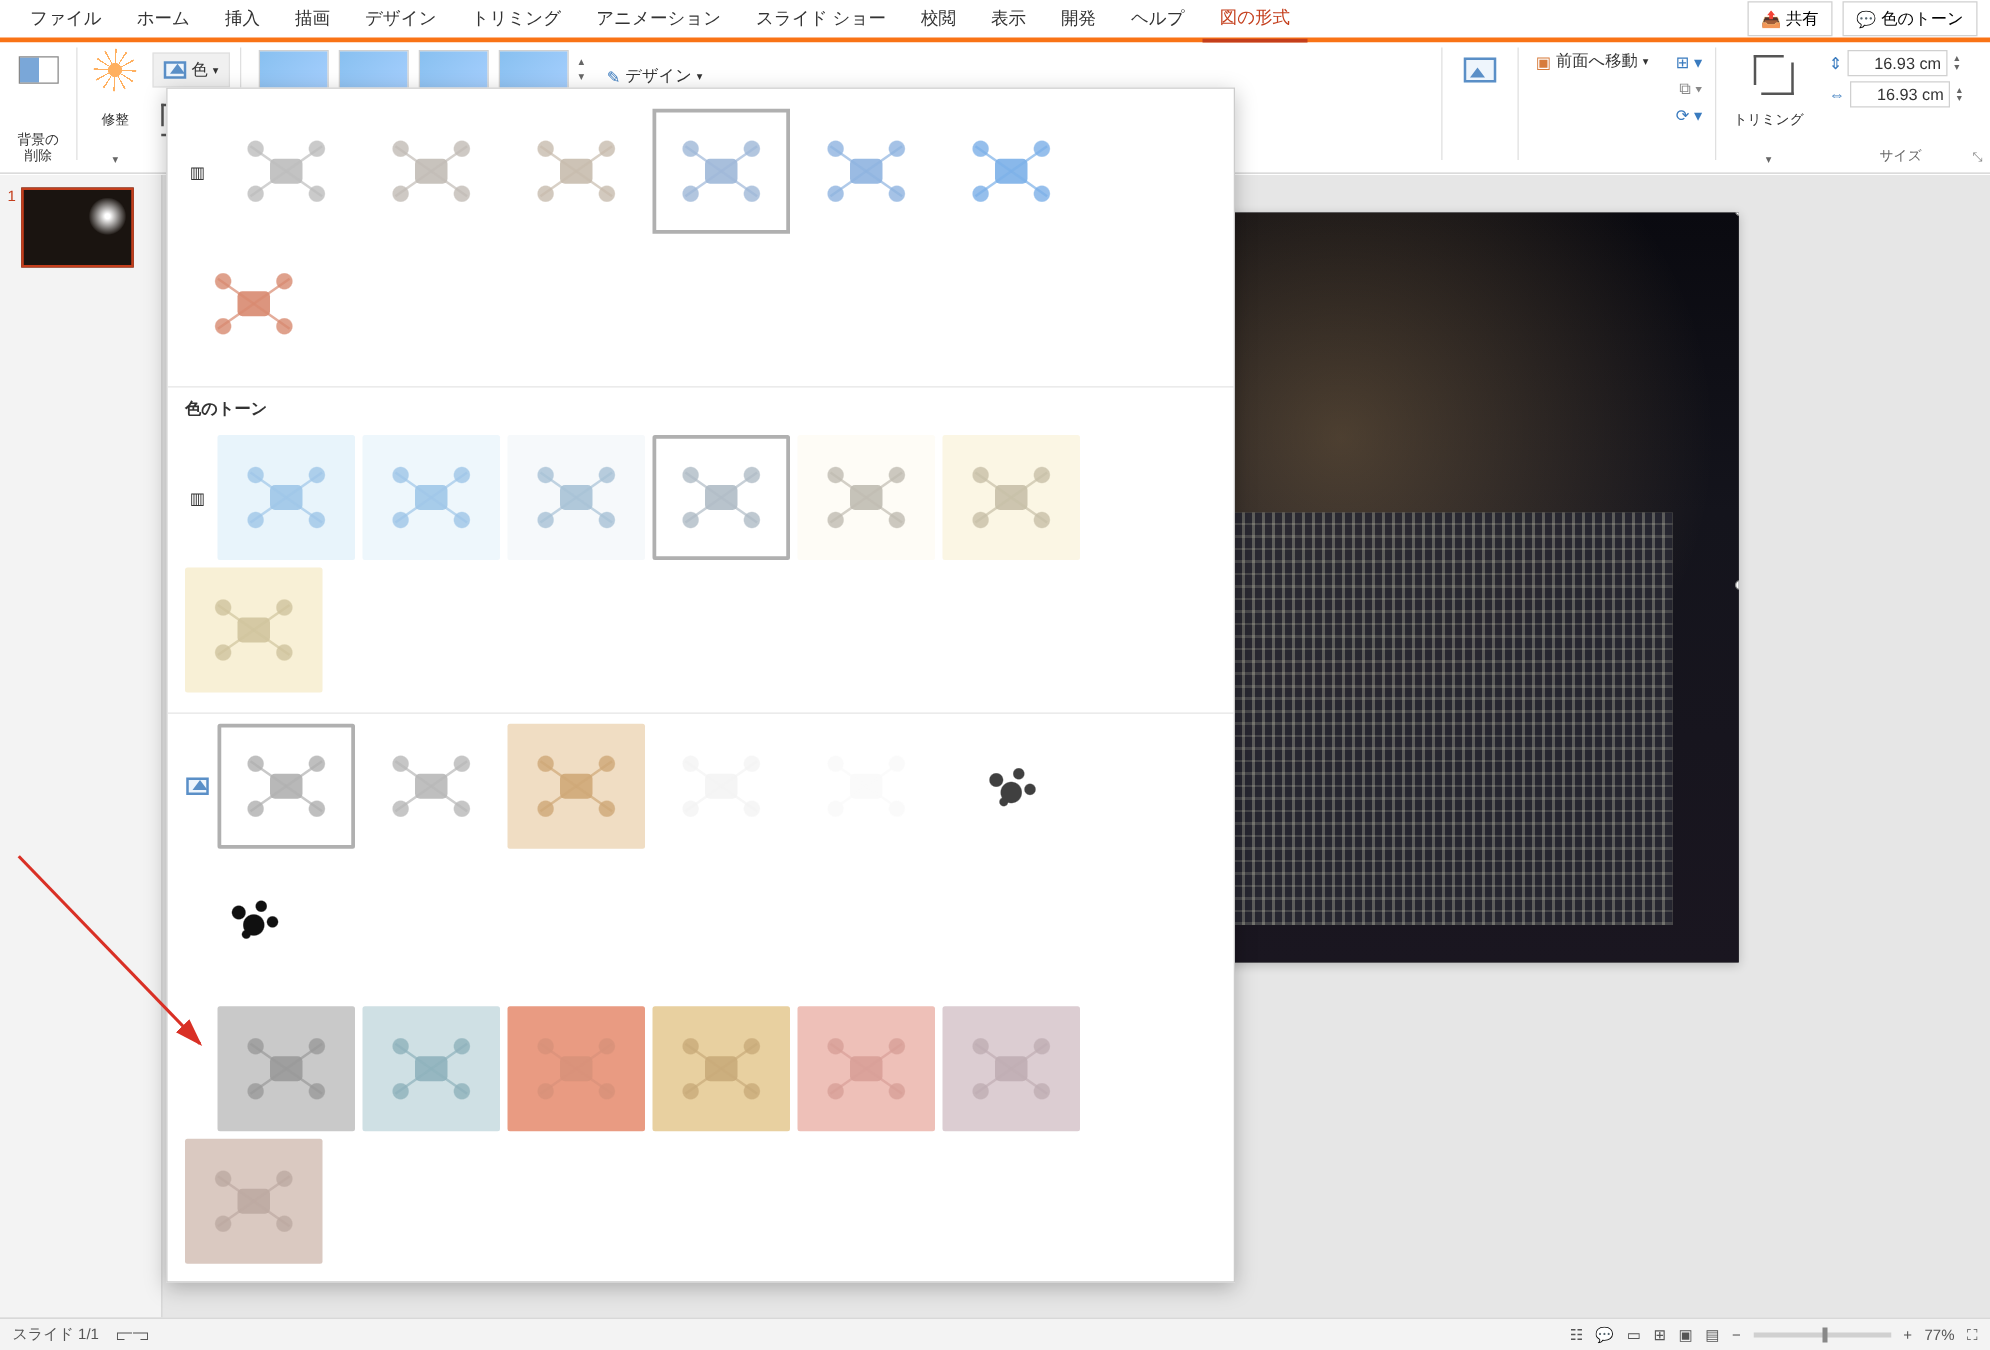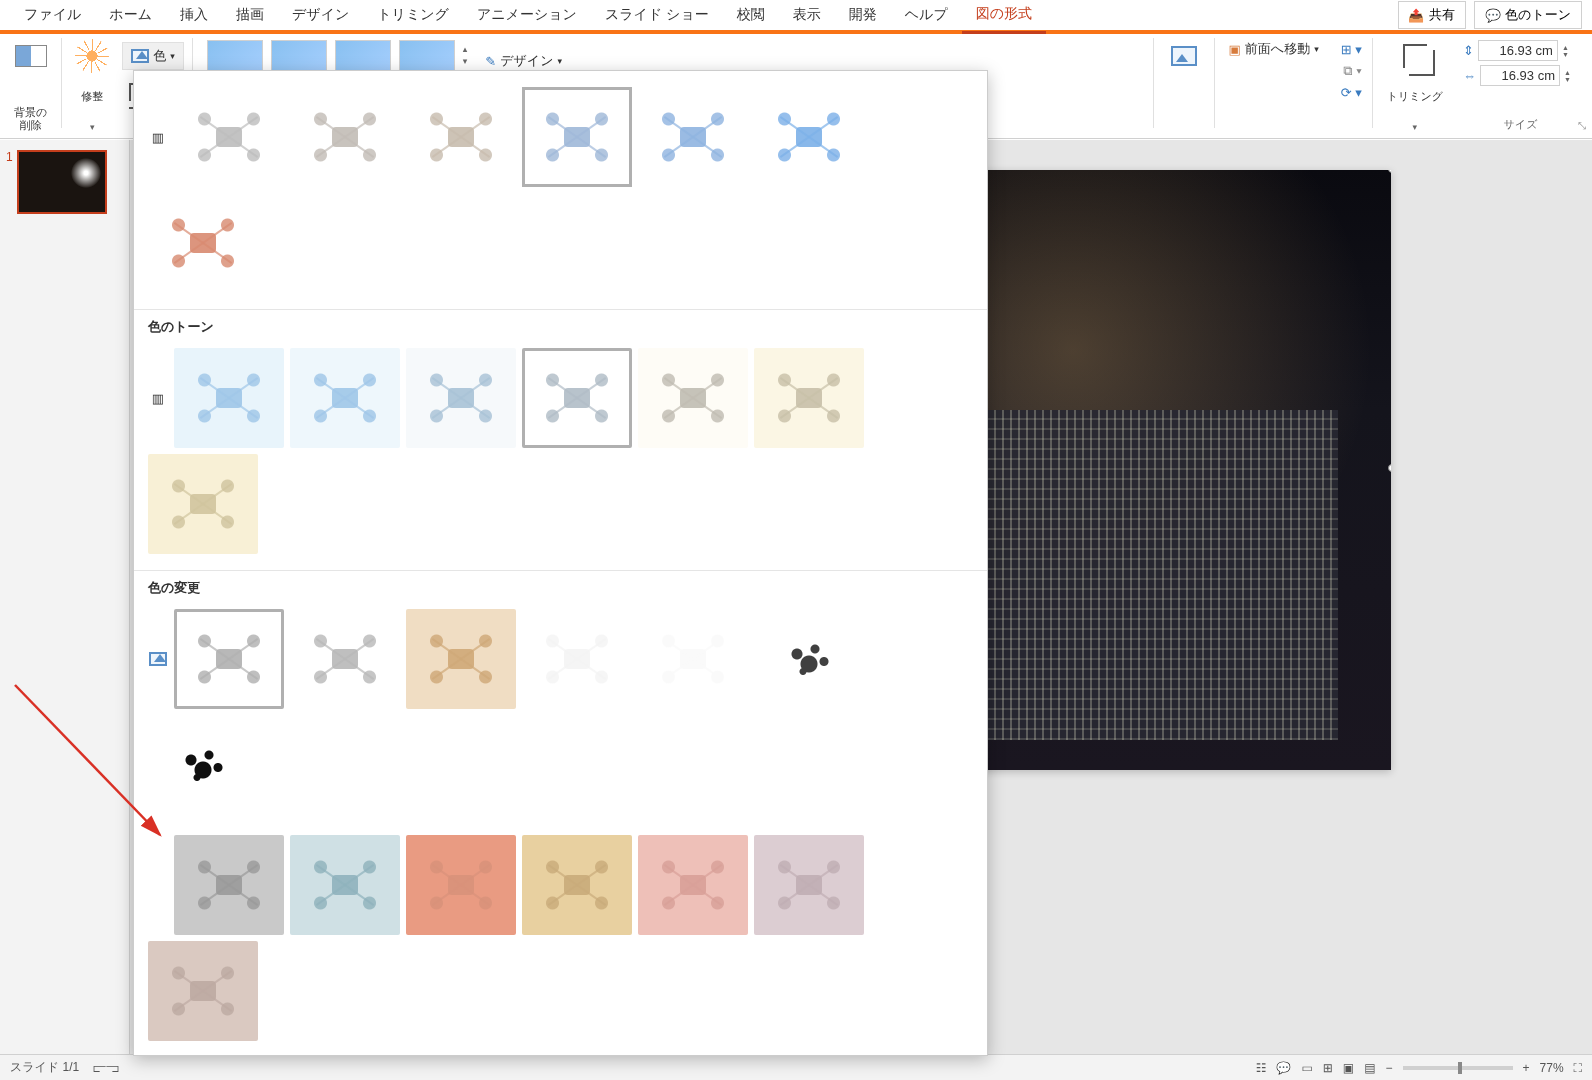--- a/index.html
+++ b/index.html
@@ -320,21 +320,20 @@
         </div>
       </div>
       <div class="swatch swatch-bg" style="background: rgb(248, 240, 214);">
         <div class="drone" style="color: rgb(208, 196, 158);">
           <div class="arm a1"></div>
           <div class="arm a2"></div>
         </div>
       </div>
     </div>
   <div class="hr"></div>
-  <div class="section-head">色の変更</div>
   <div id="recolor-rows">
       <div class="swatch-row">
         <div class="row-icon">
           <div class="ico-pic" style="width:18px;height:14px;"></div>
         </div>
         <div class="swatch sel swatch-bg" style="background: rgb(255, 255, 255);">
           <div class="drone" style="color: rgb(176, 176, 176);">
             <div class="arm a1"></div>
             <div class="arm a2"></div>
           </div>

